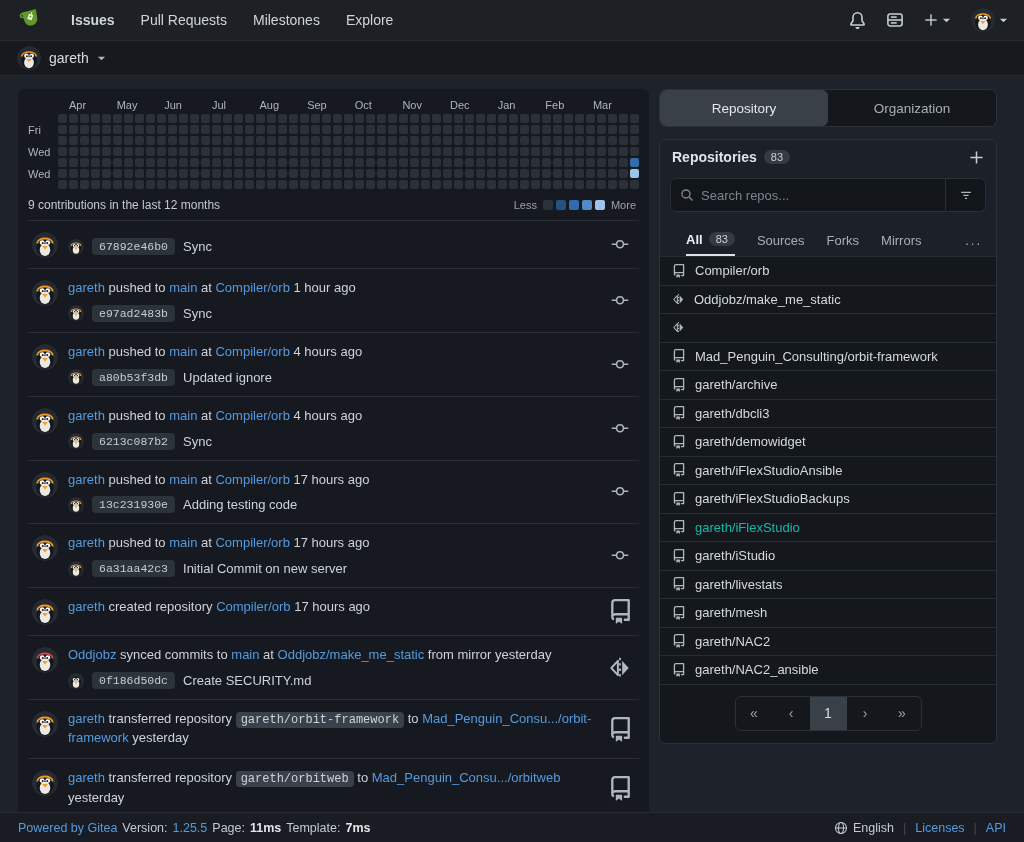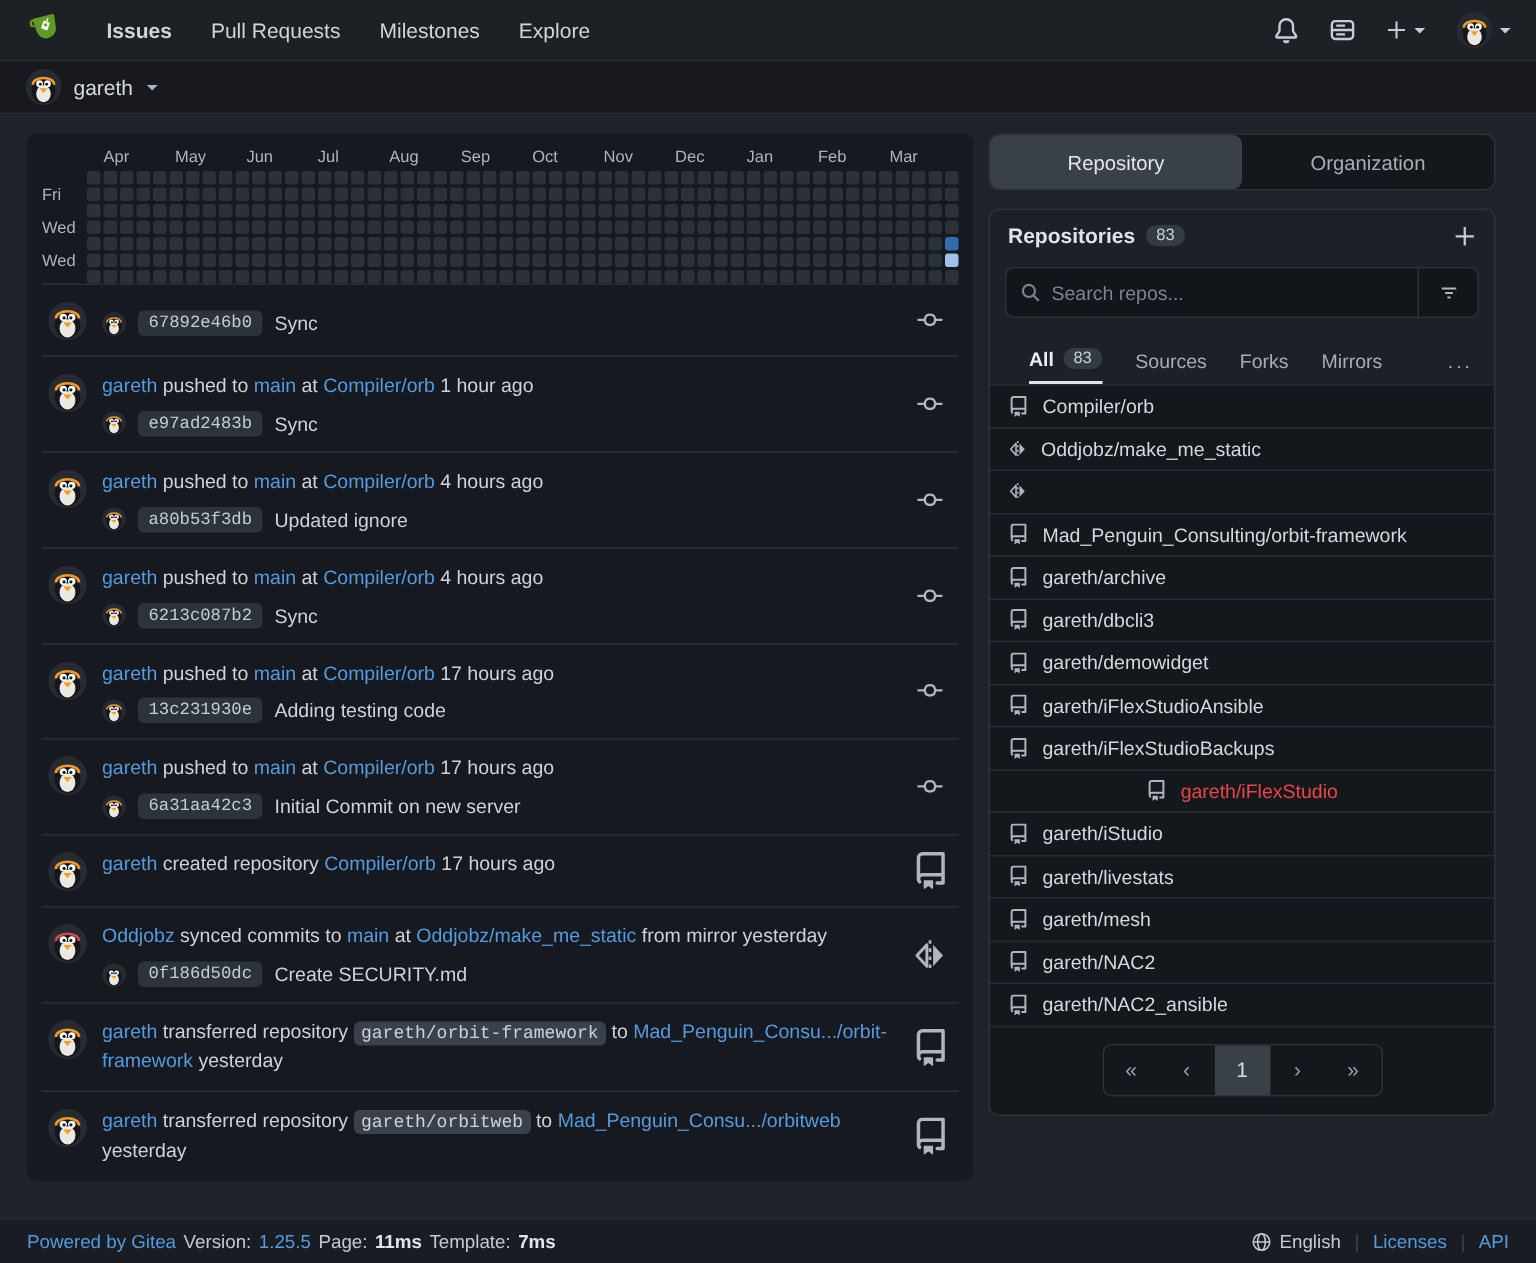--- a/index.html
+++ b/index.html
@@ -565,20 +565,34 @@
             <div class="hm-cell" style="background: rgb(43, 49, 57);"></div>
             <div class="hm-cell" style="background: rgb(43, 49, 57);"></div>
             <div class="hm-cell" style="background: rgb(43, 49, 57);"></div>
             <div class="hm-cell" style="background: rgb(43, 49, 57);"></div>
             <div class="hm-cell" style="background: rgb(43, 49, 57);"></div>
             <div class="hm-cell" style="background: rgb(43, 49, 57);"></div>
             <div class="hm-cell" style="background: rgb(43, 49, 57);"></div>
             <div class="hm-cell" style="background: rgb(43, 49, 57);"></div>
           </div>
       </div>
+      <div class="hm-foot">
+        <span>9 contributions in the last 12 months</span>
+        <span class="hm-legend">
+          <span class="lbl">Less</span>
+          <span id="hm-legend-squares" style="display:flex;gap:3px">
+              <span class="sq" style="background: rgb(43, 49, 57);"></span>
+              <span class="sq" style="background: rgb(38, 82, 127);"></span>
+              <span class="sq" style="background: rgb(49, 108, 172);"></span>
+              <span class="sq" style="background: rgb(79, 140, 199);"></span>
+              <span class="sq" style="background: rgb(158, 195, 232);"></span>
+            </span>
+          <span class="lbl">More</span>
+        </span>
+      </div>
     </div>
     <div id="feed">
         <div class="feed-item">
           <span class="avatar feed-avatar" style="width: 26px; height: 26px;">
             <svg viewBox="0 0 32 32">
               <circle cx="16" cy="16" r="16" fill="#262b33"></circle>
               <ellipse cx="16" cy="19" rx="10.5" ry="11.5" fill="#14171c"></ellipse>
               <ellipse cx="16" cy="22" rx="6.5" ry="7.5" fill="#ece9e2"></ellipse>
               <circle cx="12.5" cy="13" r="3" fill="#fff"></circle>
               <circle cx="19.5" cy="13" r="3" fill="#fff"></circle>
@@ -1047,21 +1061,21 @@
             <span>gareth/iFlexStudioAnsible</span>
           </a>
           <a class="repo-row" style="color: rgb(211, 217, 223);">
             <span class="icn">
               <svg viewBox="0 0 16 16" fill="currentColor" style="width:14px;height:14px">
                 <path d="M2 2.5A2.5 2.5 0 0 1 4.5 0h8.75a.75.75 0 0 1 .75.75v12.5a.75.75 0 0 1-.75.75h-2.5a.75.75 0 0 1 0-1.5h1.75v-2h-8a1 1 0 0 0-.714 1.7.75.75 0 1 1-1.072 1.05A2.495 2.495 0 0 1 2 11.5Zm10.5-1h-8a1 1 0 0 0-1 1v6.708A2.486 2.486 0 0 1 4.5 9h8ZM5 12.25a.25.25 0 0 1 .25-.25h3.5a.25.25 0 0 1 .25.25v3.25a.25.25 0 0 1-.4.2l-1.45-1.087a.249.249 0 0 0-.3 0L5.4 15.7a.25.25 0 0 1-.4-.2Z"></path>
               </svg>
             </span>
             <span>gareth/iFlexStudioBackups</span>
           </a>
-          <a class="repo-row" style="color: #ef4444; justify-content: center;">
+          <a class="repo-row" style="color: #14b8a6;">
             <span class="icn">
               <svg viewBox="0 0 16 16" fill="currentColor" style="width:14px;height:14px">
                 <path d="M2 2.5A2.5 2.5 0 0 1 4.5 0h8.75a.75.75 0 0 1 .75.75v12.5a.75.75 0 0 1-.75.75h-2.5a.75.75 0 0 1 0-1.5h1.75v-2h-8a1 1 0 0 0-.714 1.7.75.75 0 1 1-1.072 1.05A2.495 2.495 0 0 1 2 11.5Zm10.5-1h-8a1 1 0 0 0-1 1v6.708A2.486 2.486 0 0 1 4.5 9h8ZM5 12.25a.25.25 0 0 1 .25-.25h3.5a.25.25 0 0 1 .25.25v3.25a.25.25 0 0 1-.4.2l-1.45-1.087a.249.249 0 0 0-.3 0L5.4 15.7a.25.25 0 0 1-.4-.2Z"></path>
               </svg>
             </span>
             <span>gareth/iFlexStudio</span>
           </a>
           <a class="repo-row" style="color: rgb(211, 217, 223);">
             <span class="icn">
               <svg viewBox="0 0 16 16" fill="currentColor" style="width:14px;height:14px">

